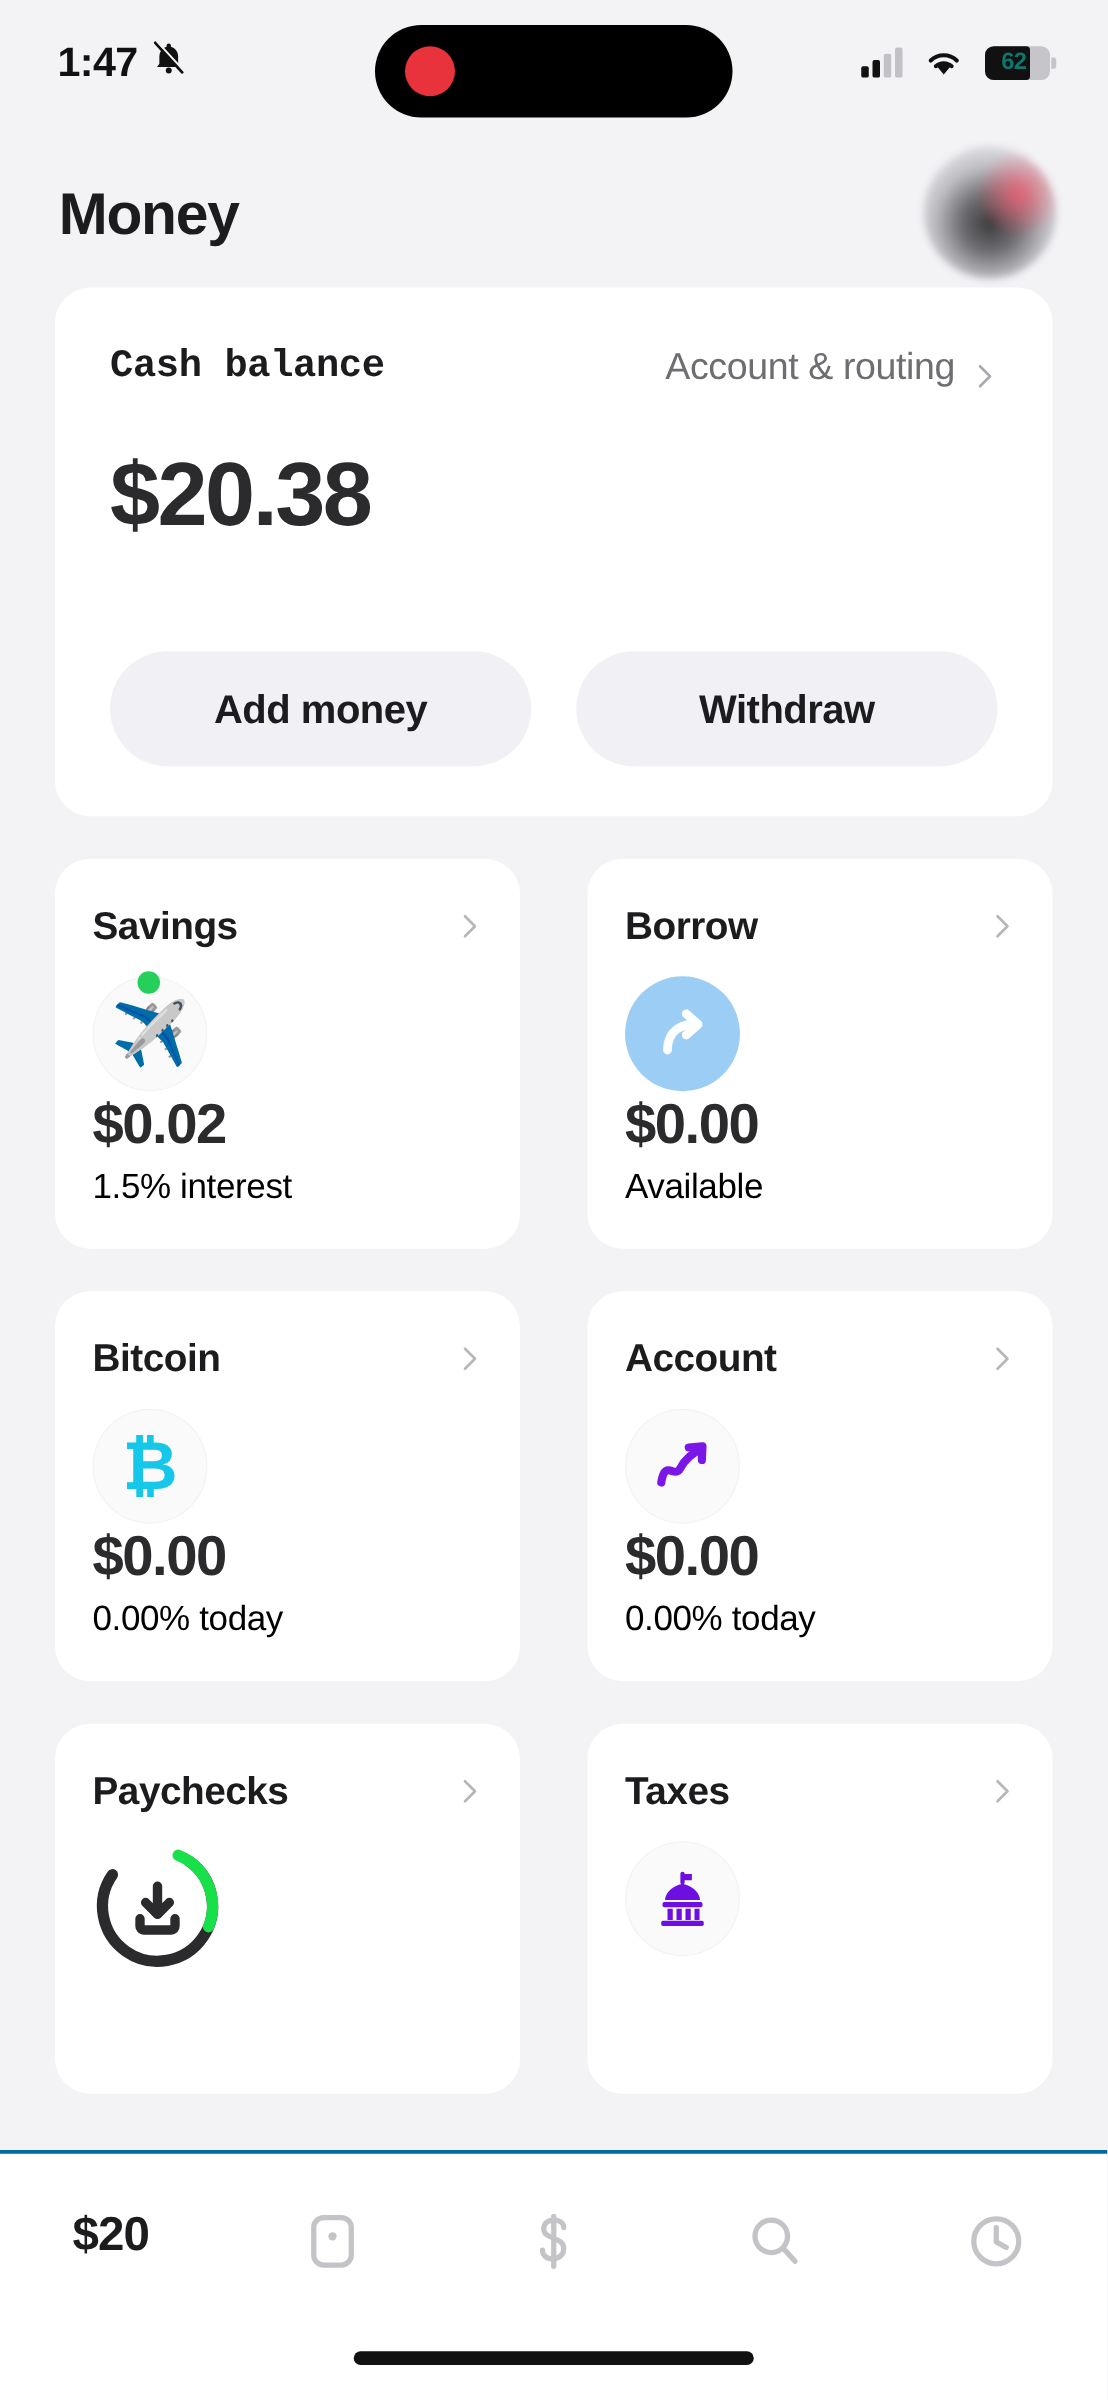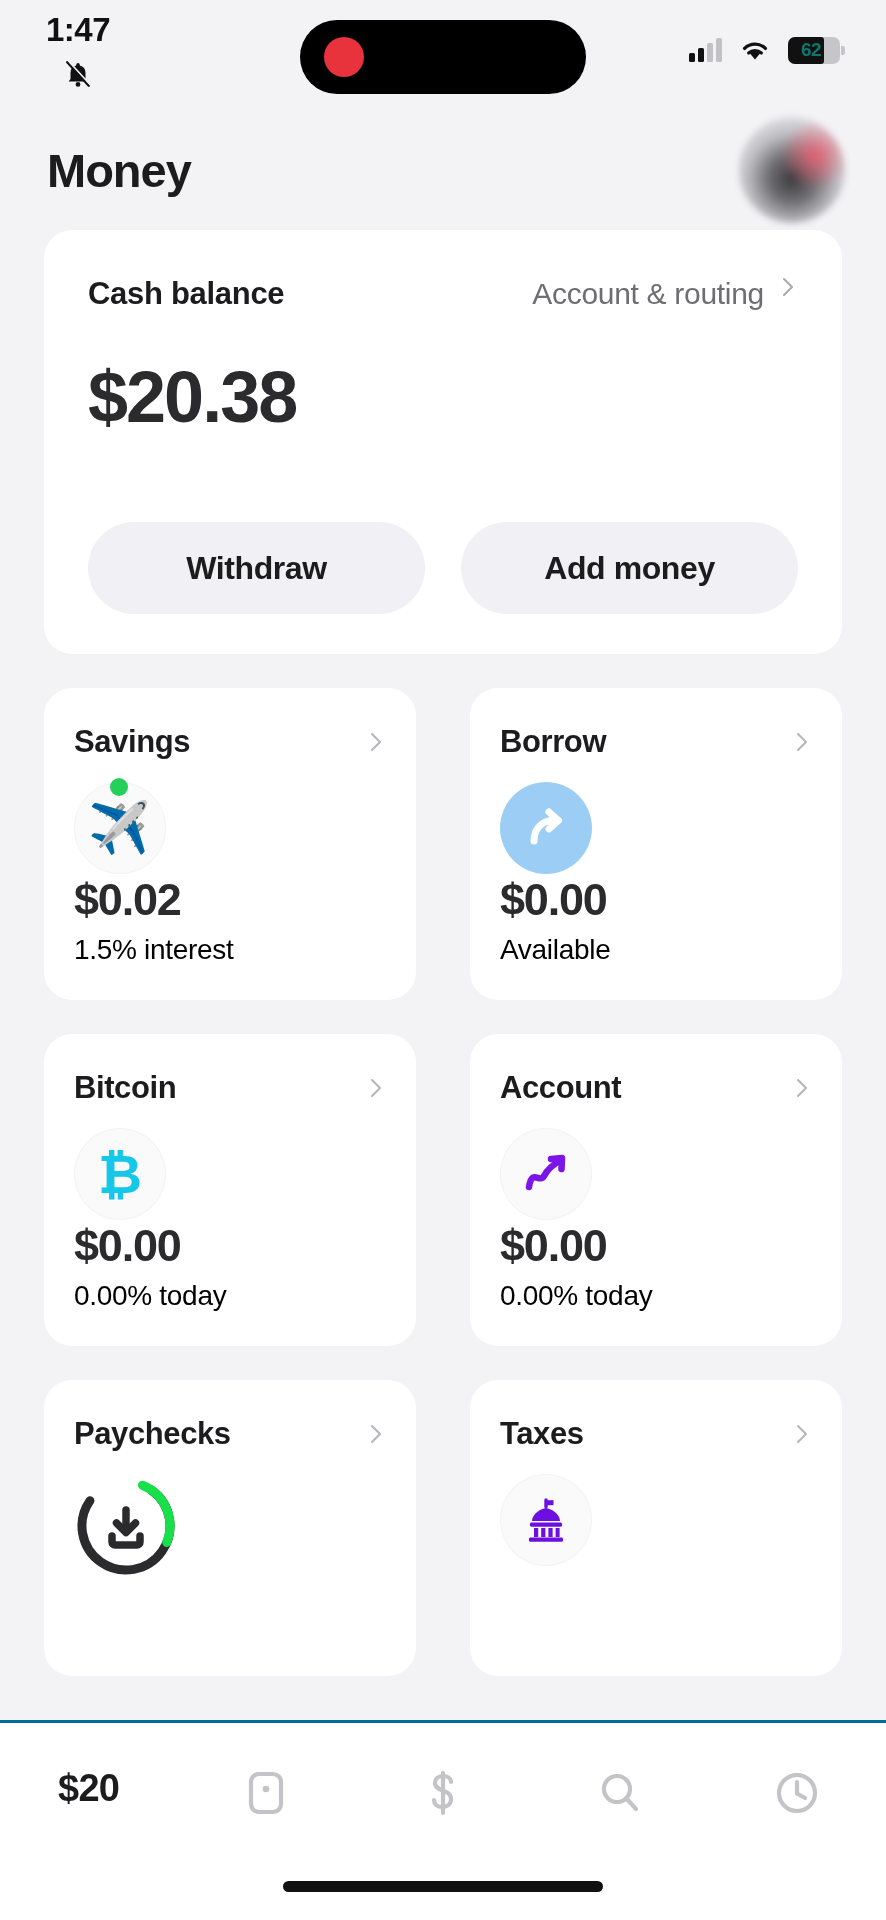--- a/index.html
+++ b/index.html
@@ -11,21 +11,21 @@
     overflow:hidden;
   }
   .phone { position:relative; width:886px; height:1920px; background:#f3f2f5; }
 
   
   .statusbar {
     position:absolute; top:0; left:0; width:886px; height:100px;
     display:flex; align-items:center; justify-content:space-between;
     padding:0 46px;
   }
-  .sb-left { display:flex; align-items:center; gap:10px;flex-direction:column; }
+  .sb-left { display:flex; gap:10px; }
   .sb-time { font-size:33px; font-weight:700; color:#111; letter-spacing:-0.5px; }
   .sb-right { display:flex; align-items:center; gap:16px; }
 
   .island {
     position:absolute; top:20px; left:50%; transform:translateX(-50%);
     width:286px; height:74px; border-radius:40px; background:#000;
     display:flex; align-items:center; padding-left:24px;
   }
   .island-dot { width:40px; height:40px; border-radius:50%; background:#e8323c; }
 
@@ -72,22 +72,22 @@
   .scroll { position:absolute; top:230px; left:0; width:886px; }
 
   .card {
     background:#fff; border-radius:28px;
   }
 
   .balance-card {
     margin:0 44px; padding:46px 44px 40px;
   }
   .bal-row { display:flex; align-items:center; justify-content:space-between; }
-  .bal-label { font-size:31px; font-weight:700; color:#1c1c1e; letter-spacing:-0.3px; }
-  .acct-link { display:flex; align-items:flex-start; gap:14px; }
+  .bal-label { font-size:31px; font-weight:700; color:#1c1c1e; letter-spacing:-0.3px;font-family:Liberation Mono, monospace; }
+  .acct-link { display:flex; align-items:flex-end; gap:14px; }
   .acct-text { font-size:30px; color:#6d6d72; letter-spacing:-0.3px; }
   .bal-amount {
     font-size:72px; font-weight:700; color:#2b2b2e; letter-spacing:-2px;
     margin-top:44px;
   }
   .bal-actions { display:flex; gap:36px; margin-top:84px; }
   .pill {
     flex:1; height:92px; border-radius:46px; background:#f1f0f4;
     display:flex; align-items:center; justify-content:center;
     font-size:32px; font-weight:700; color:#1c1c1e; letter-spacing:-0.4px;
@@ -192,22 +192,22 @@
         <span class="bal-label">Cash balance</span>
         <span class="acct-link">
           <span class="acct-text">Account &amp; routing</span>
           <svg class="chev" viewBox="0 0 12 20">
             <path d="M2 2 L10 10 L2 18" stroke="#a9a9ae" stroke-width="2.1" fill="none" stroke-linecap="round" stroke-linejoin="round"></path>
           </svg>
         </span>
       </div>
       <div class="bal-amount">$20.38</div>
       <div class="bal-actions">
+        <button class="pill">Add money</button>
         <button class="pill">Withdraw</button>
-        <button class="pill">Add money</button>
       </div>
     </div>
 
     <div class="grid">
 
       <div class="grid-col">
 
         <div class="card tile">
           <div class="tile-head">
             <span class="tile-title">Savings</span>

